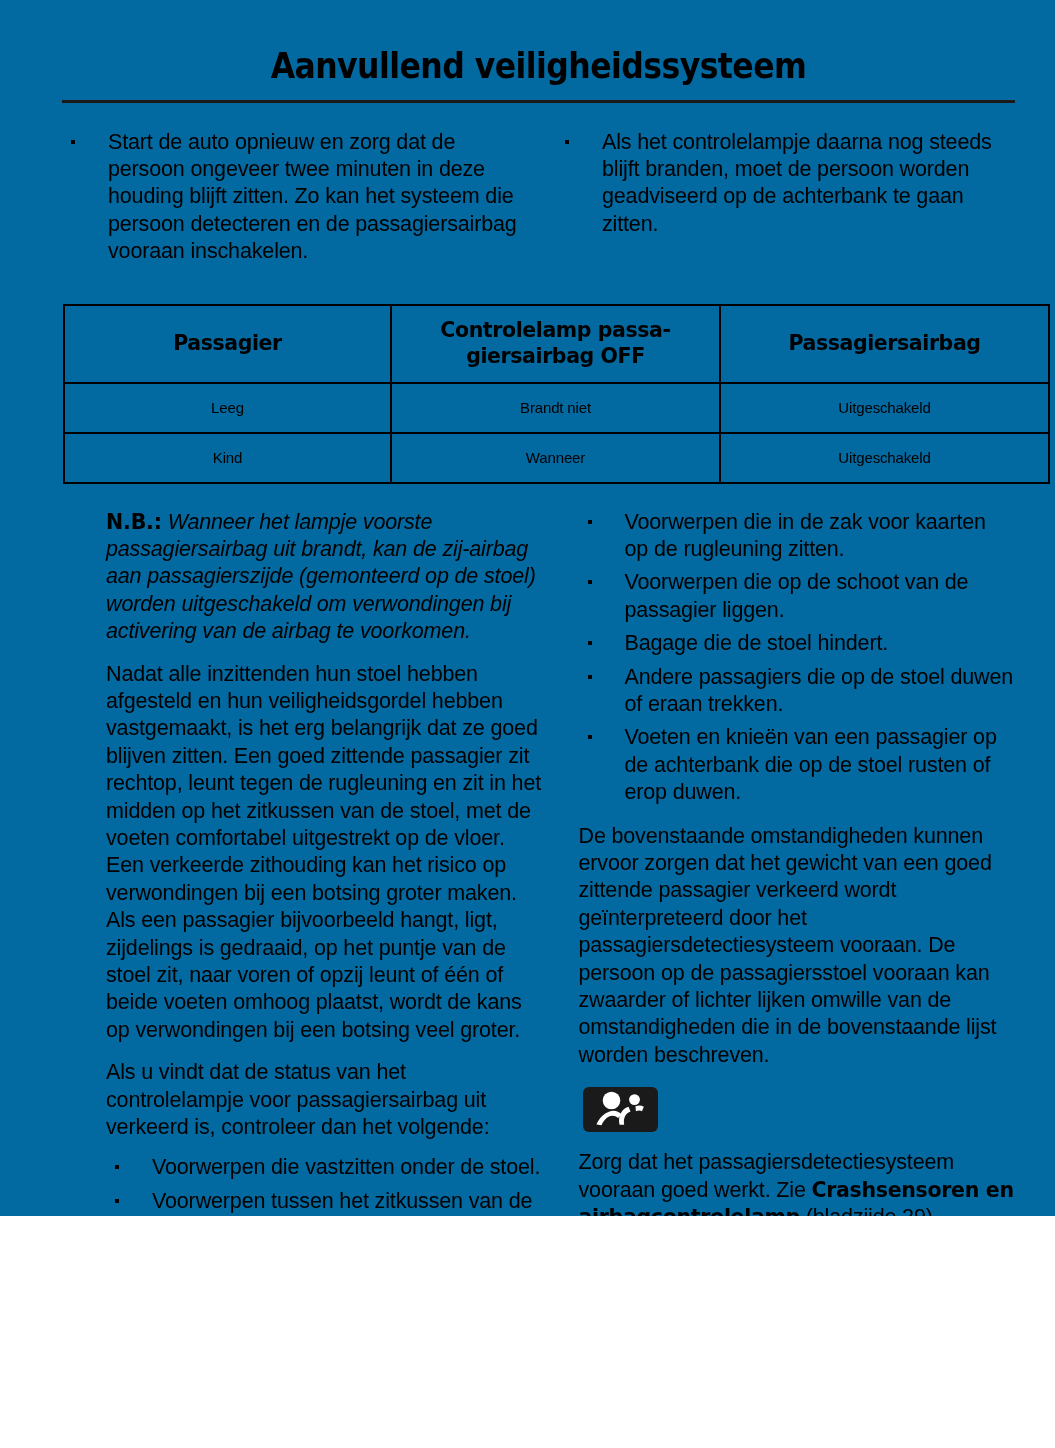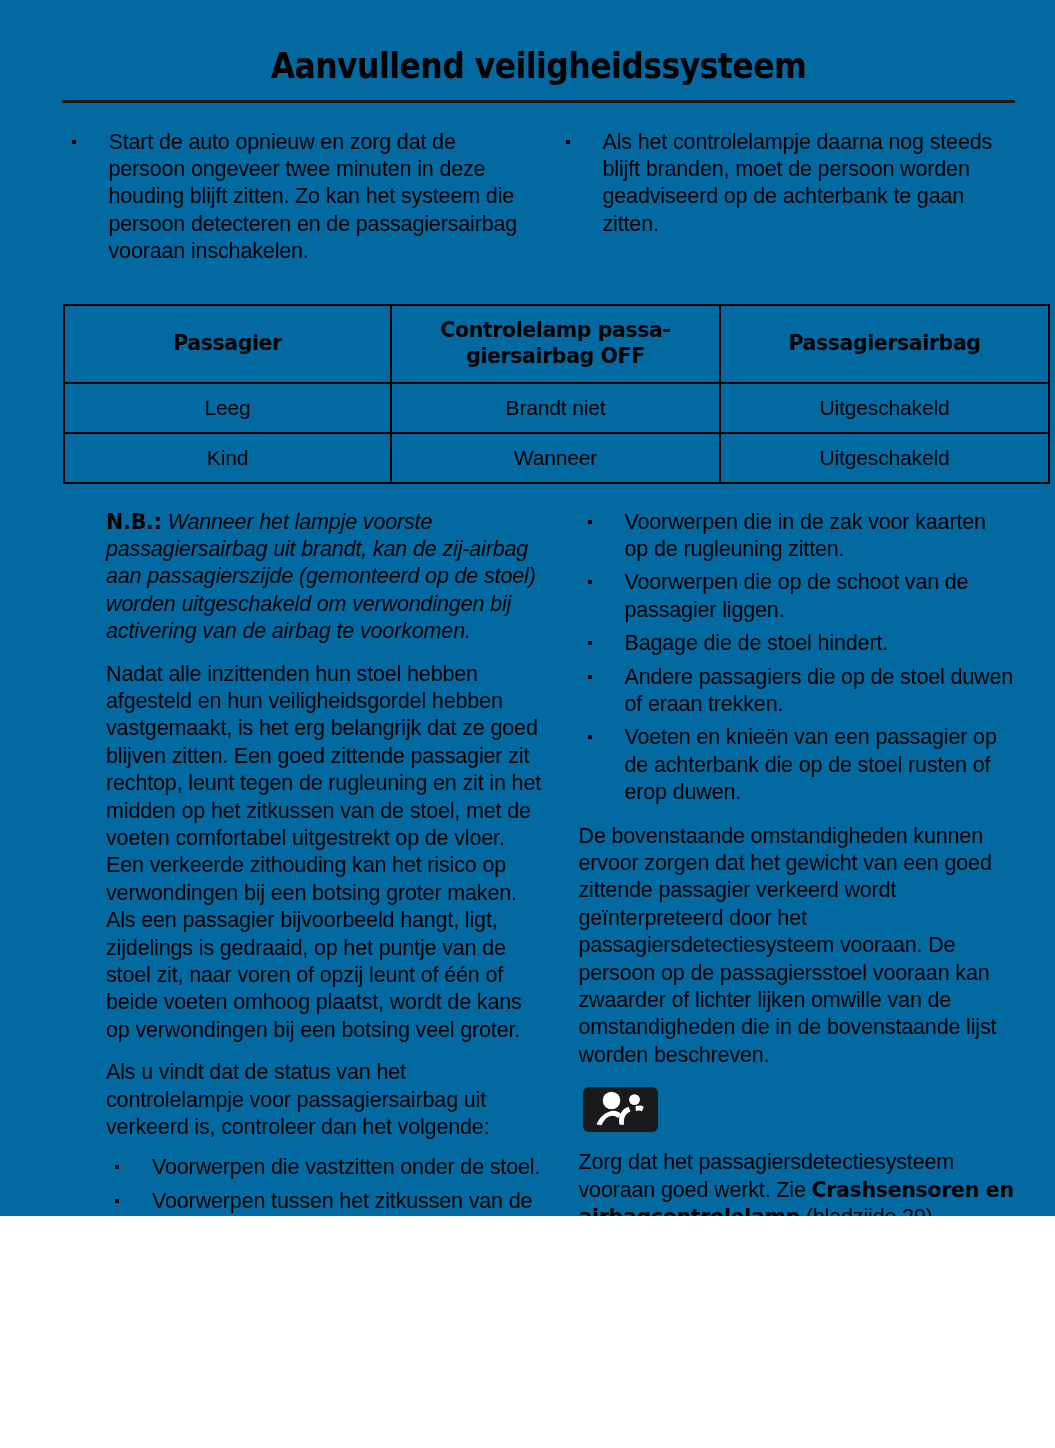--- a/index.html
+++ b/index.html
@@ -43,21 +43,20 @@
     margin-top: 14px;
     border-top: 3px solid #1a1a1a;
     width: 953px;
   }
 
   
   .cols {
     display: flex;
     gap: 36px;
     margin-top: 26px;
-    justify-content: center;
   }
   .col {
     width: 458px;
   }
 
   
   p.body-text {
     margin: 0 0 15px 0;
     font-size: 21.5px;
     line-height: 1.275;
@@ -136,21 +135,21 @@
   table.data-table th {
     font-family: "DejaVu Sans", sans-serif;
     font-weight: bold;
     font-size: 20.5px;
     line-height: 1.25;
     letter-spacing: -0.4px;
     height: 68px;
     padding: 4px 6px;
   }
   table.data-table td {
-    font-size: 21px;
+    font-size: 15px;
     letter-spacing: -0.15px;
     height: 42px;
     padding: 3px 18px;
   }
   .col-w1 { width: 313px; margin-top: 45px; }
   .col-w2 { width: 315px; }
   .col-w3 { width: 315px; }
 
   
   .icon-box {

